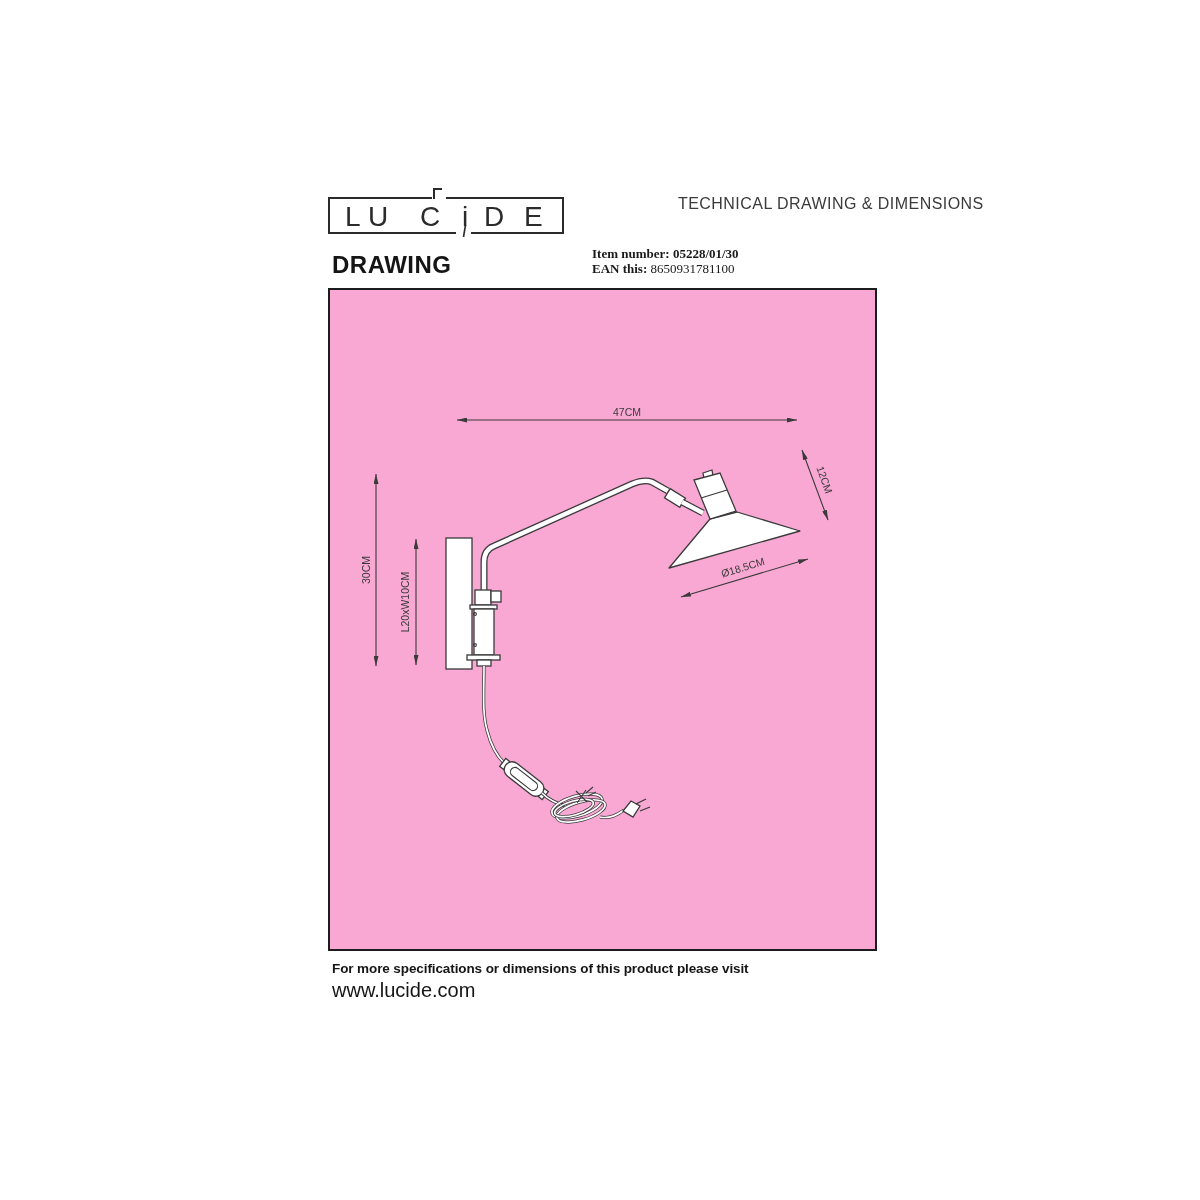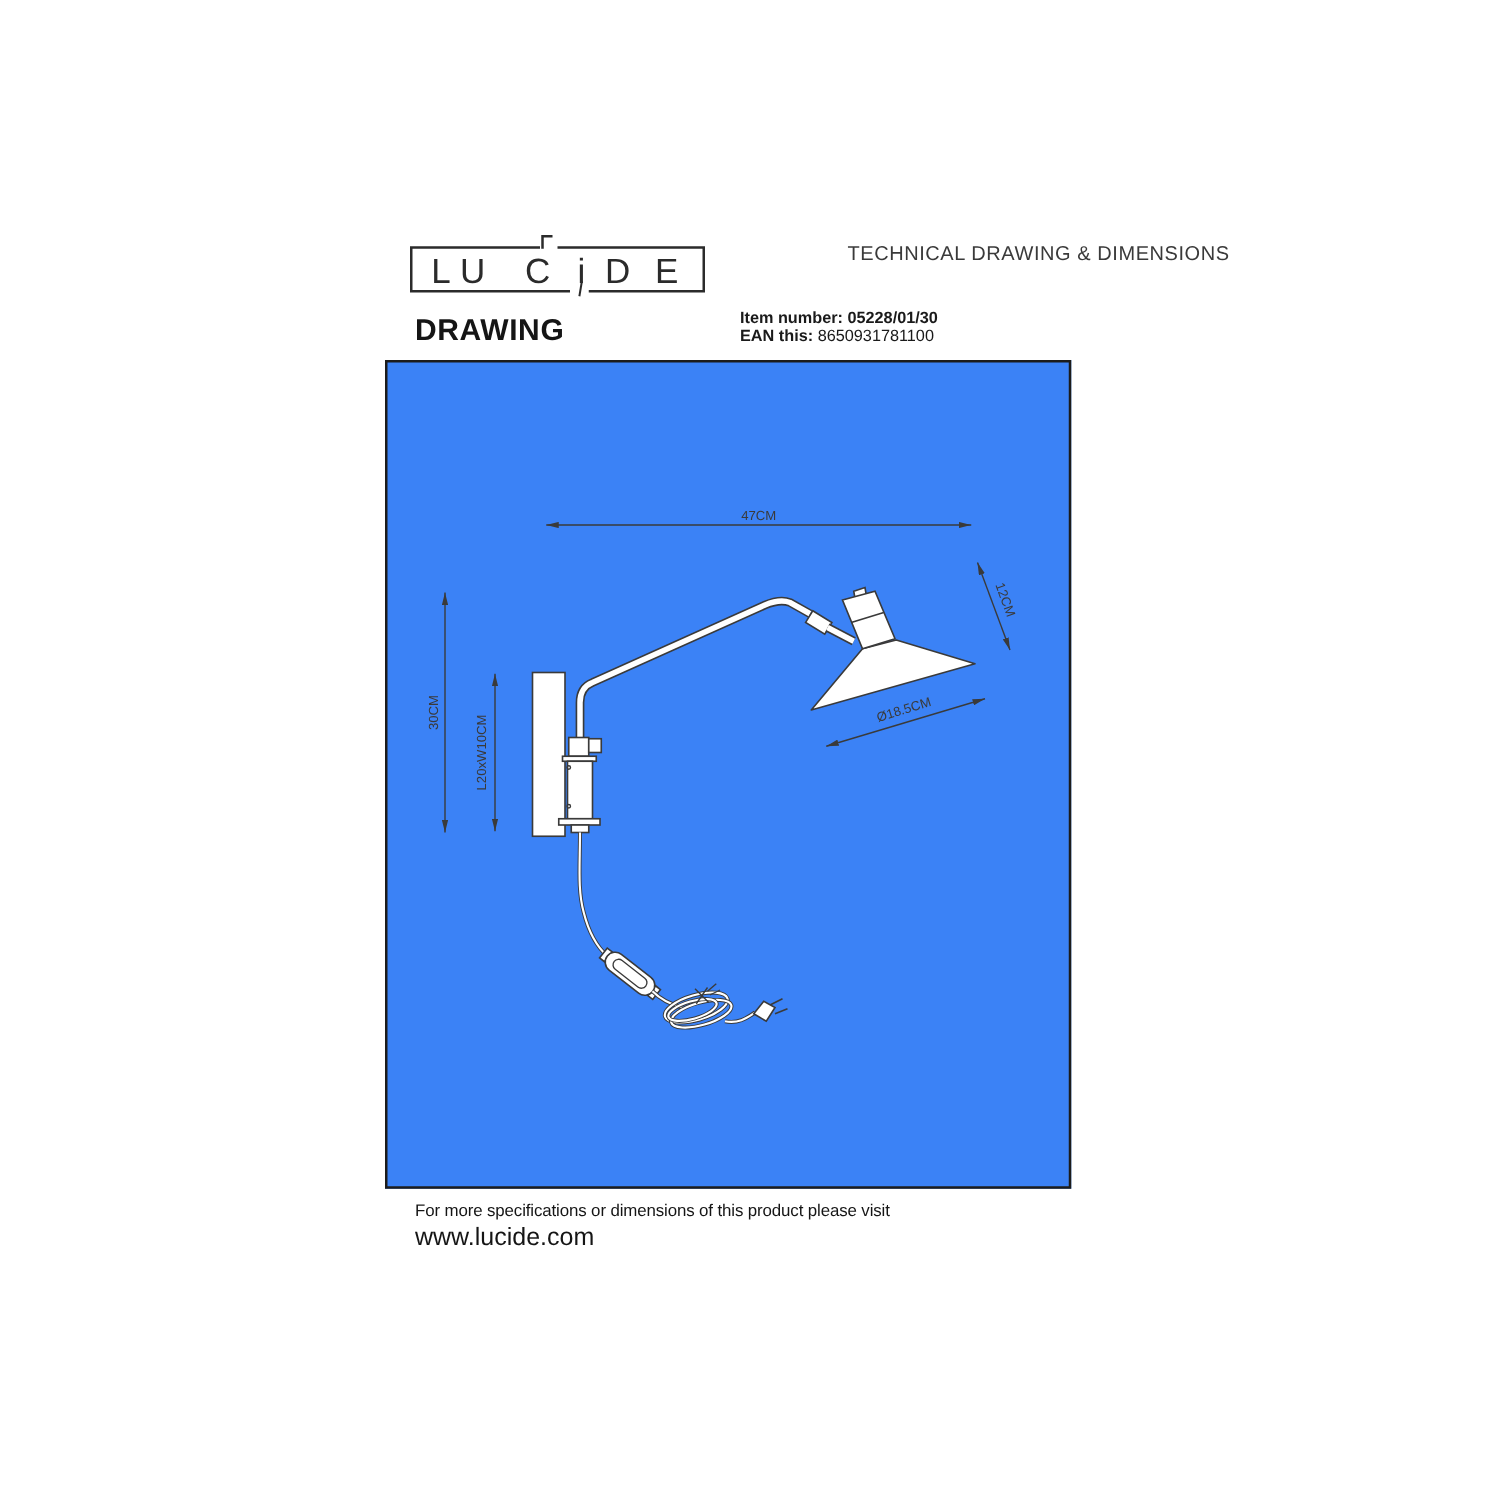--- a/index.html
+++ b/index.html
@@ -2,27 +2,27 @@
 <html><head>
 <meta charset="utf-8">
 <style>
   html,body{margin:0;padding:0;background:#fff;}
   .page{position:relative;width:1200px;height:1200px;background:#ffffff;overflow:hidden;
         font-family:"Liberation Sans",sans-serif;color:#1e1e1e;}
   .abs{position:absolute;}
   
   .header-title{left:678px;top:195px;font-size:16px;letter-spacing:.45px;color:#3a3a3a;}
   .product-name{left:332px;top:251px;font-size:24px;font-weight:bold;letter-spacing:.5px;color:#151515;}
-  .codes{left:592px;top:246px;font-size:13px;line-height:15px;color:#1a1a1a;}
+  .codes{left:592px;top:246px;font-size:13px;line-height:15px;color:#1a1a1a;font-family:Liberation Serif, serif;}
   .codes .b{font-weight:bold;}
   
-  .draw-wrap{left:308px;top:288px;width:545px;height:659px;border:2px solid #1c1c1c;background:#3b82f6;}
+  .draw-wrap{left:328px;top:288px;width:545px;height:659px;border:2px solid #1c1c1c;background:#f9a8d4;}
   
   .footer{left:332px;top:961px;}
-  .footer-line1{font-size:13.5px;font-weight:normal;letter-spacing:-.1px;color:#151515;}
+  .footer-line1{font-size:13.5px;font-weight:bold;letter-spacing:-.1px;color:#151515;}
   .footer-line2{font-size:20px;font-weight:normal;margin-top:3px;color:#151515;}
   
   .ln{stroke:#3a3a3a;stroke-width:1.3;fill:none;}
   .fw{stroke:#3a3a3a;stroke-width:1.3;fill:#ffffff;}
   .dim{stroke:#3a3a3a;stroke-width:1.1;fill:none;}
   .thin{stroke:#3a3a3a;stroke-width:1.1;fill:none;}
   .dimtxt{font-family:"Liberation Sans",sans-serif;font-size:10.5px;fill:#3a3a3a;}
   .tubeO{stroke:#3a3a3a;stroke-width:7;fill:none;}
   .tubeI{stroke:#ffffff;stroke-width:4.4;fill:none;}
   .cordO{stroke:#3a3a3a;stroke-width:3.2;fill:none;}

